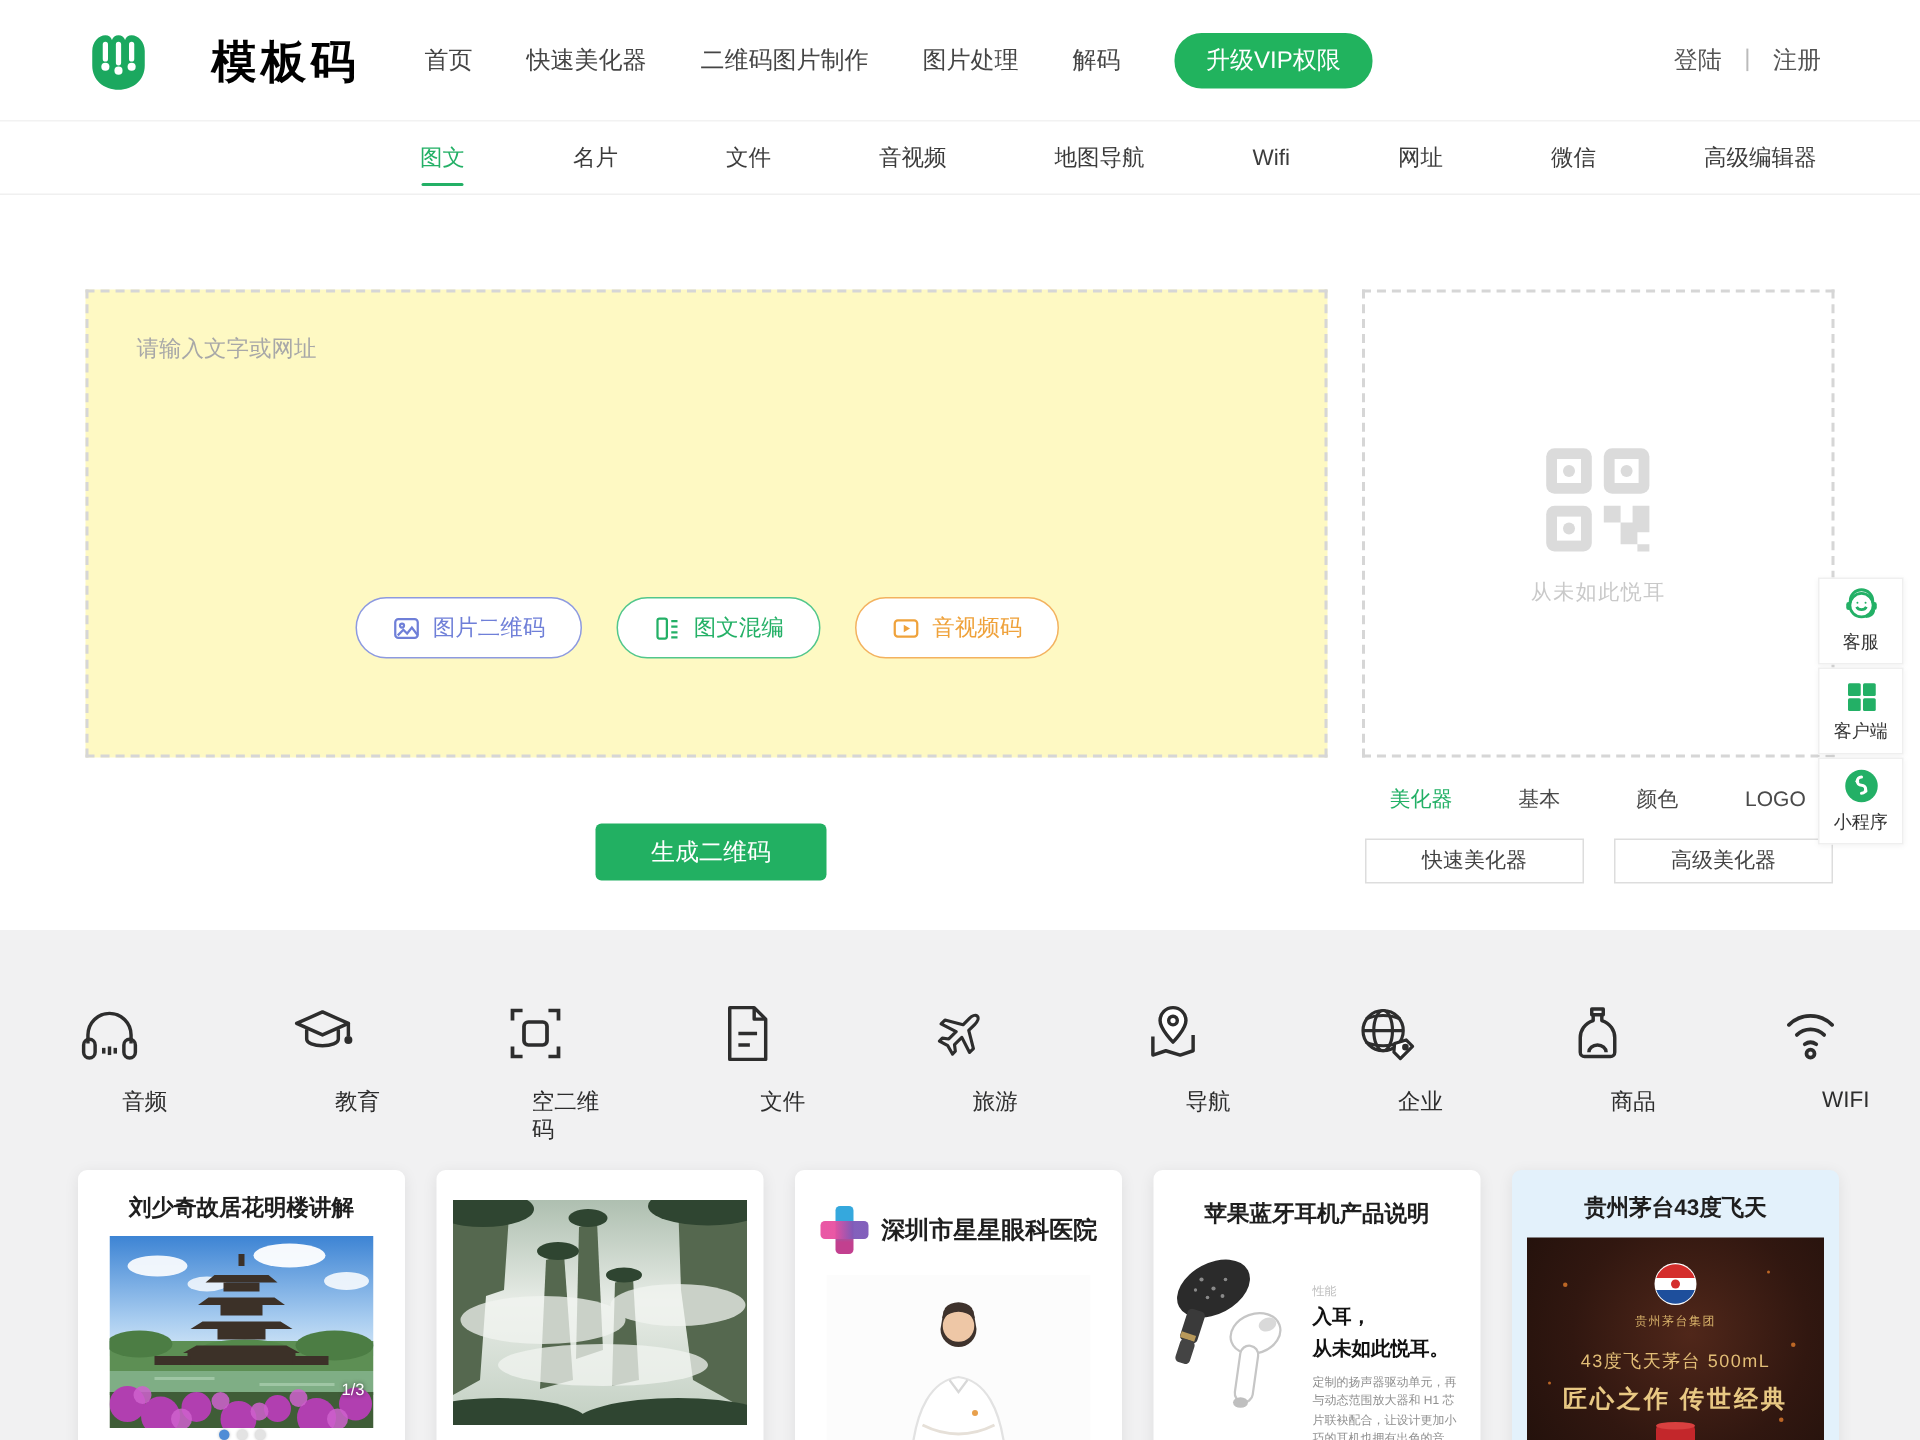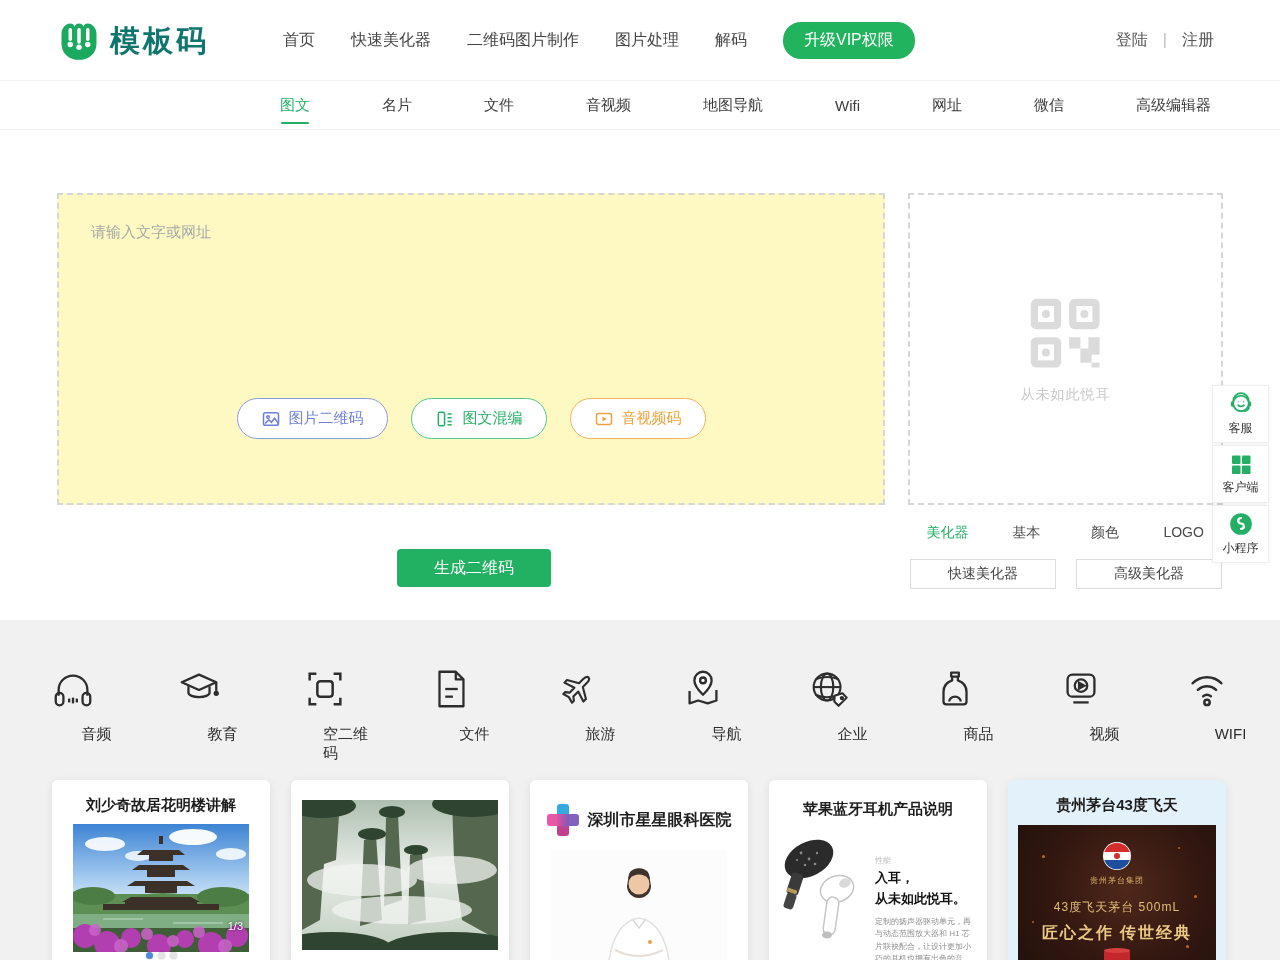--- a/index.html
+++ b/index.html
@@ -3,21 +3,21 @@
 <meta charset="utf-8">
 <style>
   * { margin:0; padding:0; box-sizing:border-box; }
   html,body { width:1280px; height:960px; }
   .page { position:relative; width:1280px; height:960px; background:#fff; overflow:hidden;
           font-family:"Liberation Sans", sans-serif; color:#333; }
 
   
   .header { position:absolute; top:0; left:0; width:100%; height:80px; background:#fff; }
   .logo { position:absolute; left:58px; top:20px; display:flex; align-items:center; gap:10px; cursor:pointer; }
-  .logo-text { font-size:30px; font-weight:bold; color:#0f766e; letter-spacing:3px; }
+  .logo-text { font-size:30px; font-weight:bold; color:#000000; letter-spacing:3px;margin-left:31px; }
   .main-nav { position:absolute; left:283px; top:0; height:80px; display:flex; align-items:center; gap:36px; }
   .nav-link { font-size:16px; color:#454545; cursor:pointer; white-space:nowrap; }
   .vip-btn { background:#21b35e; color:#fff; font-size:16px; padding:8px 21px; border-radius:18px;
              border:none; cursor:pointer; white-space:nowrap; }
   .auth { position:absolute; right:66px; top:0; height:80px; display:flex; align-items:center; gap:15px;
           font-size:16px; color:#555; }
   .auth .divider { color:#bbb; }
   .auth a { cursor:pointer; }
 
   
@@ -329,29 +329,20 @@
         </svg>
         <span class="cat-label">企业</span>
       </div>
       <div class="cat-item">
         <svg width="46" height="46" viewBox="0 0 48 48" fill="none" stroke="#2d2d2d" stroke-width="2.4" stroke-linejoin="round">
           <path d="M20 7 h8 v4 h-8 z"></path>
           <path d="M21 11 v4 c-6 2 -9 7 -9 12 v10 a3 3 0 0 0 3 3 h18 a3 3 0 0 0 3 -3 v-10 c0 -5 -3 -10 -9 -12 v-4"></path>
           <path d="M18 37 a6 5 0 0 1 12 0"></path>
         </svg>
         <span class="cat-label">商品</span>
-      </div>
-      <div class="cat-item">
-        <svg width="46" height="46" viewBox="0 0 48 48" fill="none" stroke="#2d2d2d" stroke-width="2.4">
-          <rect x="10" y="9" width="28" height="23" rx="5"></rect>
-          <circle cx="24" cy="20.5" r="6.5"></circle>
-          <path d="M22 17.5 l5.5 3 -5.5 3 z" fill="#2d2d2d"></path>
-          <line x1="16" y1="38" x2="32" y2="38"></line>
-        </svg>
-        <span class="cat-label">视频</span>
       </div>
       <div class="cat-item">
         <svg width="46" height="46" viewBox="0 0 48 48" fill="none" stroke="#2d2d2d" stroke-width="2.6" stroke-linecap="round">
           <path d="M9 18 a21 21 0 0 1 30 0"></path>
           <path d="M14.5 25 a13.5 13.5 0 0 1 19 0"></path>
           <path d="M20 31.5 a7 7 0 0 1 8 0"></path>
           <circle cx="24" cy="38" r="2.8"></circle>
         </svg>
         <span class="cat-label">WIFI</span>
       </div>

